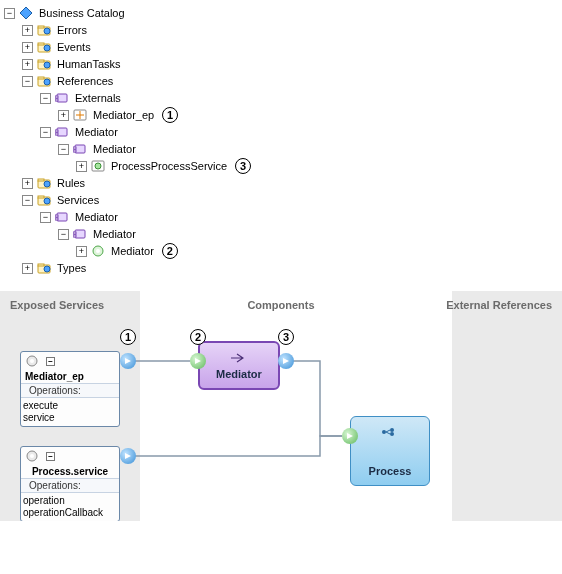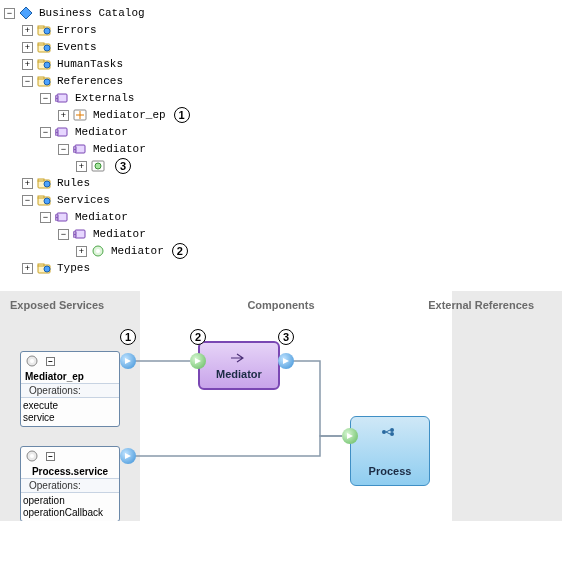--- a/index.html
+++ b/index.html
@@ -34,21 +34,21 @@
     cursor: pointer;
     user-select: none;
   }
   .icon {
     width: 14px; height: 14px;
     margin-right: 4px;
     display: inline-flex;
     align-items: center;
     justify-content: center;
   }
-  .label { padding: 0 2px; font-family: Liberation Mono, monospace; }
+  .label { padding: 0 2px; }
   .callout {
     display: inline-flex;
     align-items: center;
     justify-content: center;
     width: 16px; height: 16px;
     border: 1.5px solid #000;
     border-radius: 50%;
     font-weight: bold;
     font-size: 11px;
     margin-left: 6px;
@@ -74,21 +74,21 @@
   .lane.right { right: 0; width: 110px; }
   .lane-title {
     position: absolute;
     top: 8px;
     font-size: 11px;
     color: #6b6b6b;
     font-weight: bold;
   }
   .lane-title.left { left: 10px; }
   .lane-title.center { left: 50%; transform: translateX(-50%); }
-  .lane-title.right { right: 28px; }
+  .lane-title.right { right: 10px; }
 
   .svc-box {
     position: absolute;
     width: 100px;
     border: 1px solid #6b88a8;
     border-radius: 3px;
     background: #fdfdfd;
     font-size: 10px;
   }
   .svc-head {
@@ -300,20 +300,21 @@
                 <div class="children">
                   <div class="node">
                       <div class="row">
                     <span class="expander">+</span>
                     <span class="icon">
                           <svg viewBox="0 0 14 14">
                             <rect x="1" y="2" width="12" height="10" rx="1" fill="#fff" stroke="#888"></rect>
                             <circle cx="7" cy="7" r="3" fill="#a6e6a0" stroke="#3a8f35"></circle>
                           </svg>
                         </span>
+                    <span class="label">ProcessProcessService</span>
                     <span class="callout">3</span>
                   </div>
                     </div>
                 </div>
               </div>
             </div>
           </div>
 
         </div>
       </div>

